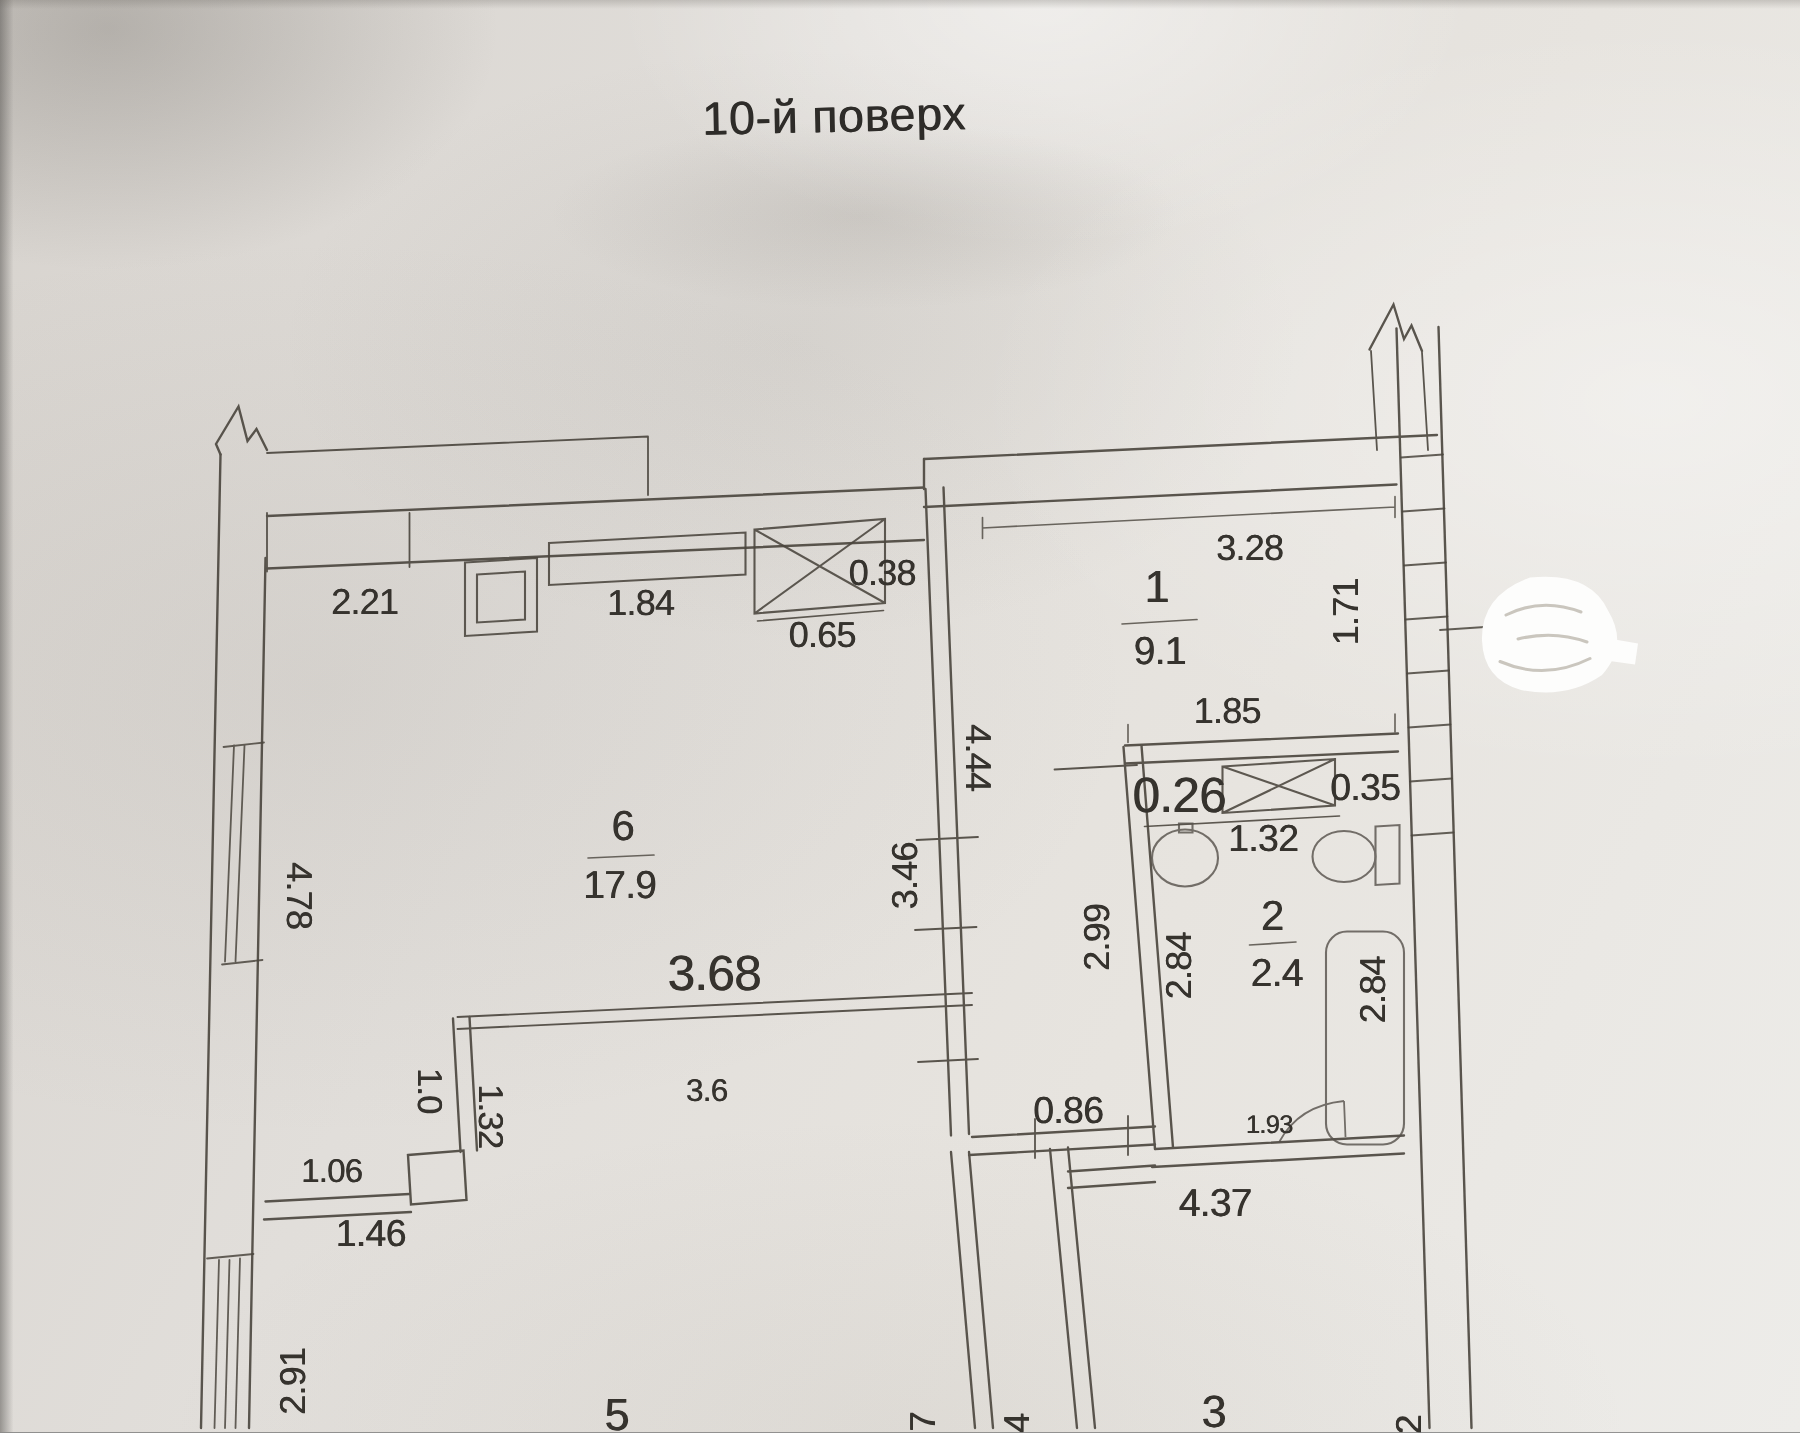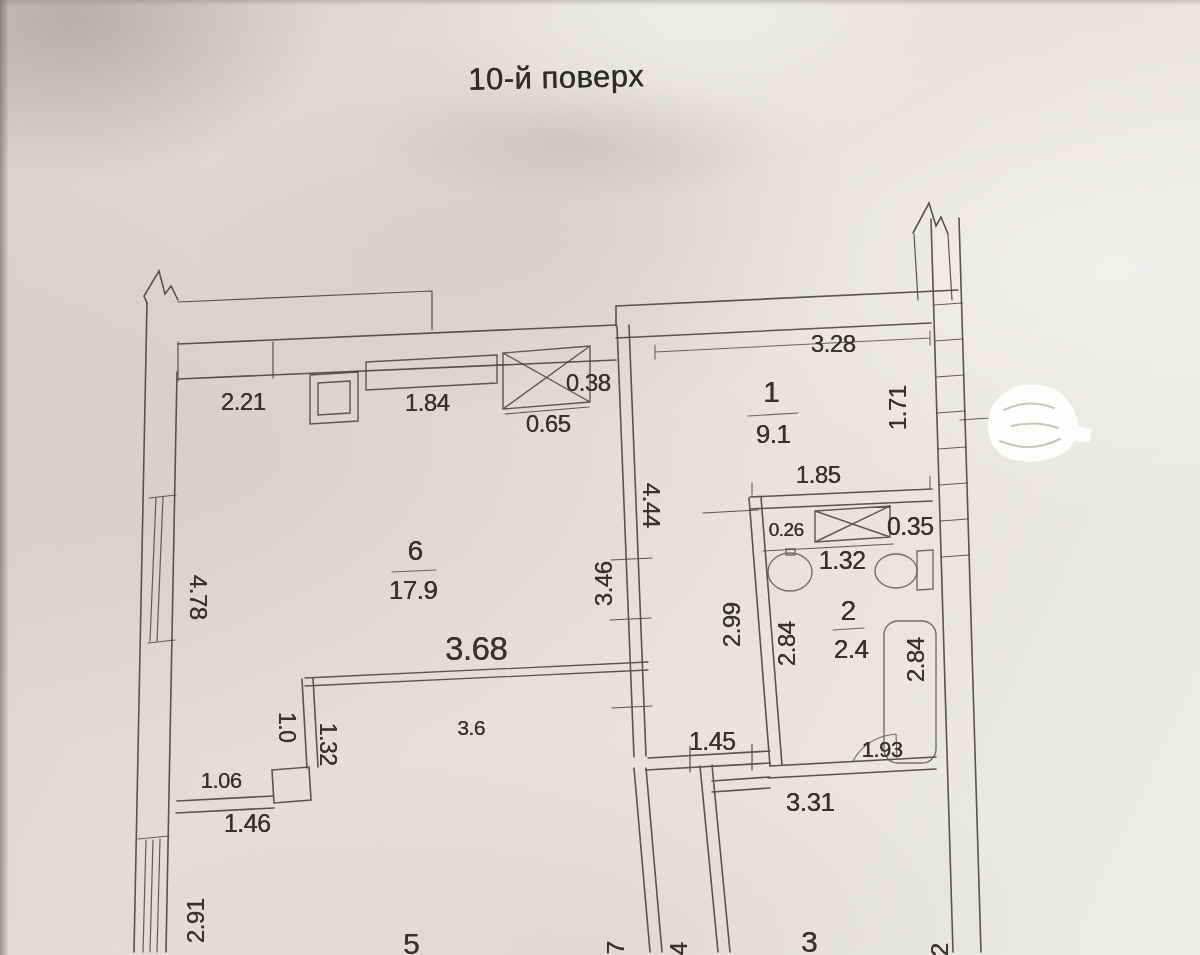--- a/index.html
+++ b/index.html
@@ -131,38 +131,38 @@
     </g>
   </svg>
 
   <div class="title">10-й поверх</div>
 
   <div class="lbl" style="left:243px;top:402px">2.21</div>
   <div class="lbl" style="left:427px;top:403px">1.84</div>
   <div class="lbl" style="left:588px;top:383px">0.38</div>
   <div class="lbl" style="left:548px;top:424px">0.65</div>
 
-  <div class="lbl" style="left:833px;top:344px">3.28</div>
+  <div class="lbl" style="left:833px;top:366px">3.28</div>
   <div class="lbl room" style="left:771px;top:392px">1</div>
   <div class="lbl area" style="left:773px;top:434px">9.1</div>
   <div class="lbl v" style="left:898px;top:408px">1.71</div>
   <div class="lbl" style="left:818px;top:475px">1.85</div>
 
-  <div class="lbl" style="left:786px;top:530px;font-size:19px">0.26</div>
+  <div class="lbl" style="left:786px;top:530px;font-size:33px">0.26</div>
   <div class="lbl" style="left:910px;top:526px;font-size:25px">0.35</div>
   <div class="lbl" style="left:842px;top:560px;font-size:25px">1.32</div>
   <div class="lbl room" style="left:848px;top:611px;font-size:28px">2</div>
   <div class="lbl area" style="left:851px;top:649px">2.4</div>
   <div class="lbl v" style="left:787px;top:644px">2.84</div>
   <div class="lbl v" style="left:916px;top:660px">2.84</div>
-  <div class="lbl" style="left:882px;top:750px;font-size:22px">1.93</div>
+  <div class="lbl" style="left:846px;top:750px;font-size:17px">1.93</div>
 
   <div class="lbl v" style="left:732px;top:625px">2.99</div>
-  <div class="lbl" style="left:712px;top:741px;font-size:25px">1.45</div>
-  <div class="lbl" style="left:810px;top:802px;font-size:26px">3.31</div>
+  <div class="lbl" style="left:712px;top:741px;font-size:25px">0.86</div>
+  <div class="lbl" style="left:810px;top:802px;font-size:26px">4.37</div>
 
   <div class="lbl room" style="left:415px;top:551px;font-size:28px">6</div>
   <div class="lbl area" style="left:413px;top:590px">17.9</div>
   <div class="lbl" style="left:476px;top:649px;font-size:33px">3.68</div>
   <div class="lbl" style="left:471px;top:728px;font-size:21px">3.6</div>
   <div class="lbl vcw" style="left:198px;top:597px">4.78</div>
   <div class="lbl vcw" style="left:651px;top:505px">4.44</div>
   <div class="lbl v" style="left:604px;top:584px">3.46</div>
 
   <div class="lbl vcw" style="left:286px;top:727px;font-size:23px">1.0</div>

